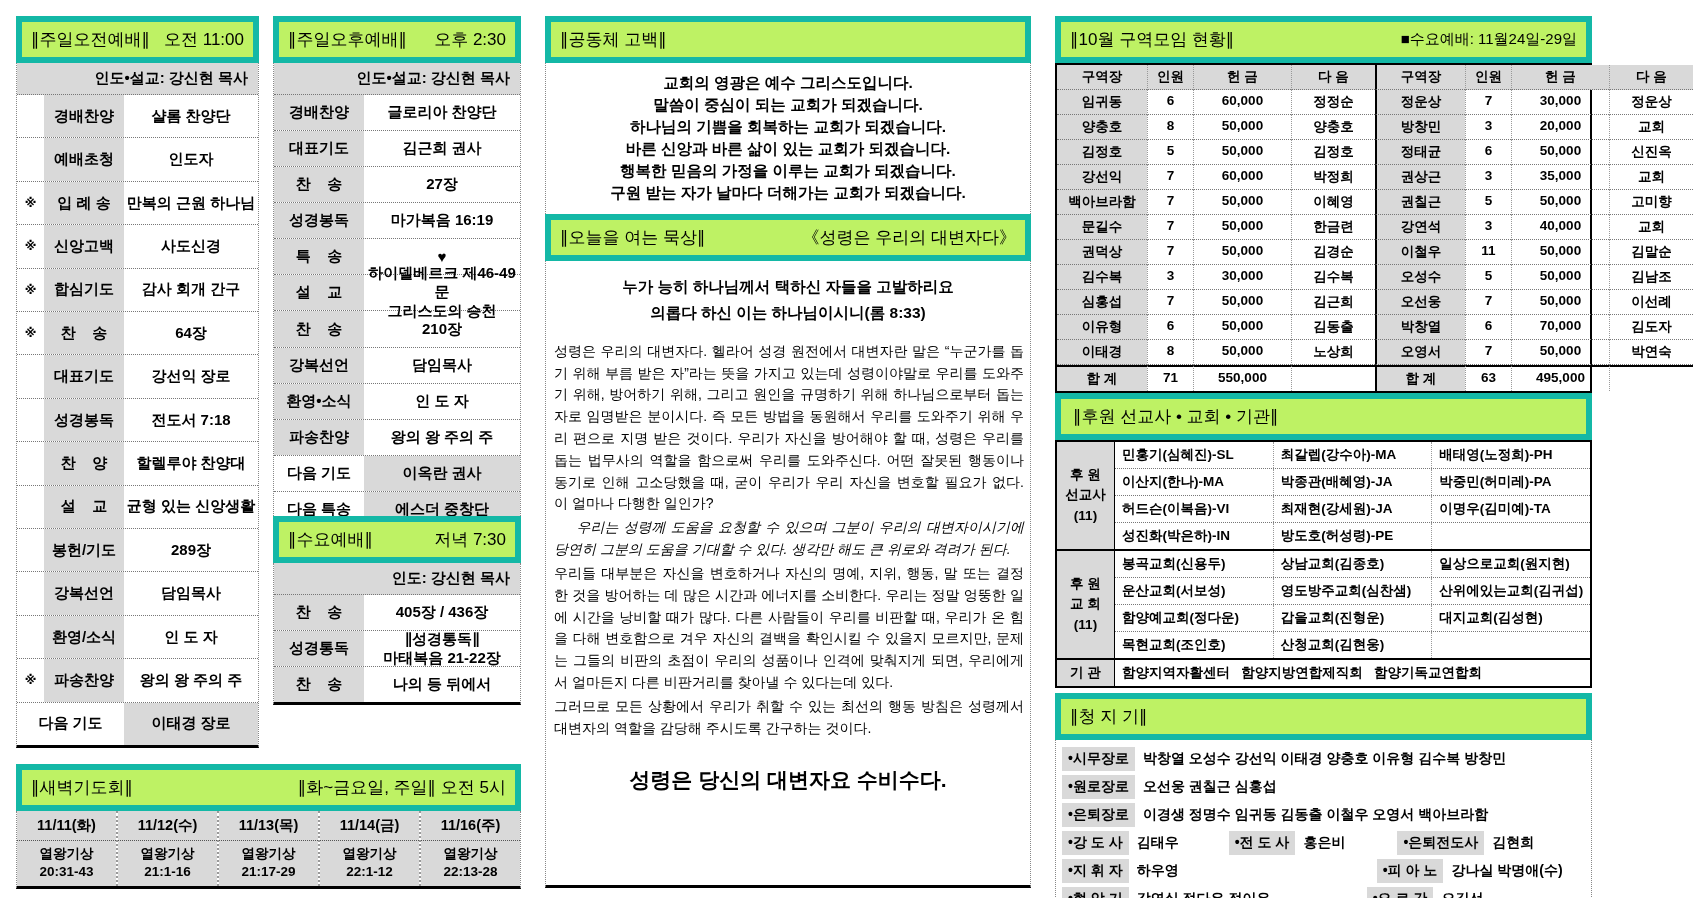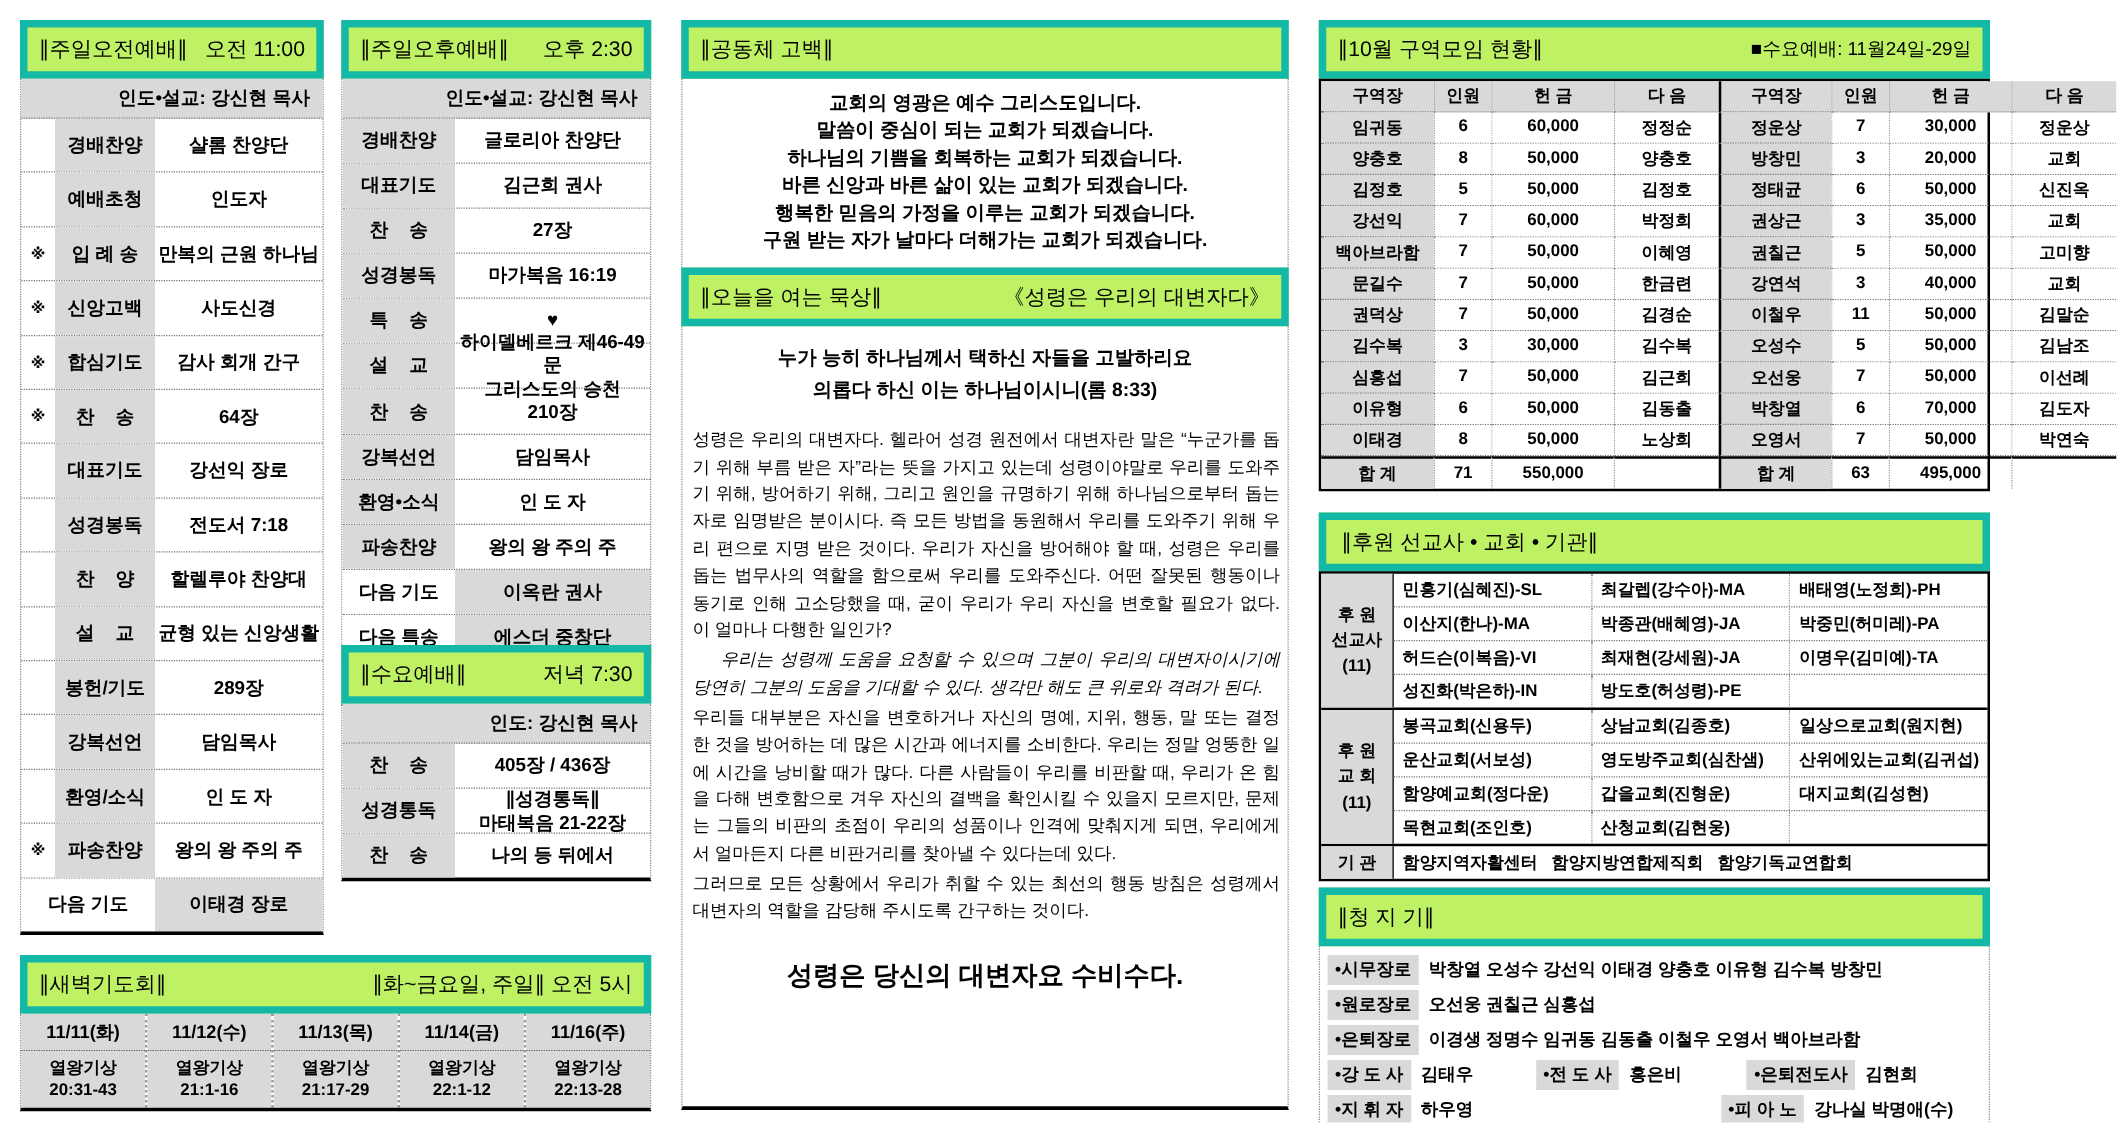--- a/index.html
+++ b/index.html
@@ -78,21 +78,21 @@
   .district-table { border:2px solid #000; font-size:13.5px; font-weight:bold; }
   .d-row { display:grid; grid-template-columns:90px 46px 98px 84px 90px 46px 98px 84px; }
   .d-cell { padding:3px 2px; text-align:center; border-bottom:1px dotted #777;
             white-space:nowrap; overflow:hidden; }
   .d-cell + .d-cell { border-left:1px dotted #999; }
   .d-cell.c4 { border-left:2px solid #000; }
   .d-row.d-head .d-cell { background:#d9d9d9; }
   .d-cell.c0, .d-cell.c4 { background:#d9d9d9; }
   .d-row.d-total .d-cell { border-top:2px solid #000; border-bottom:none; }
 
-  .support-hdr { margin-top:17px;padding-left:12px; }
+  .support-hdr { margin-top:0;padding-left:12px; }
   .support-table { border:2px solid #000; font-size:13.5px; font-weight:bold; }
   .s-group { display:flex; border-bottom:2px solid #000; }
   .s-group:last-child { border-bottom:none; }
   .s-label { width:58px; background:#d9d9d9; display:flex; align-items:center;
              justify-content:center; text-align:center; white-space:pre-line;
              border-right:1px solid #000; font-size:13.5px; line-height:1.5; }
   .s-rows { flex:1; display:flex; flex-direction:column; }
   .s-row { display:flex; border-bottom:1px dotted #777; }
   .s-row:last-child { border-bottom:none; }
   .s-cell { flex:1; padding:4px 7px; white-space:nowrap; overflow:hidden; }

